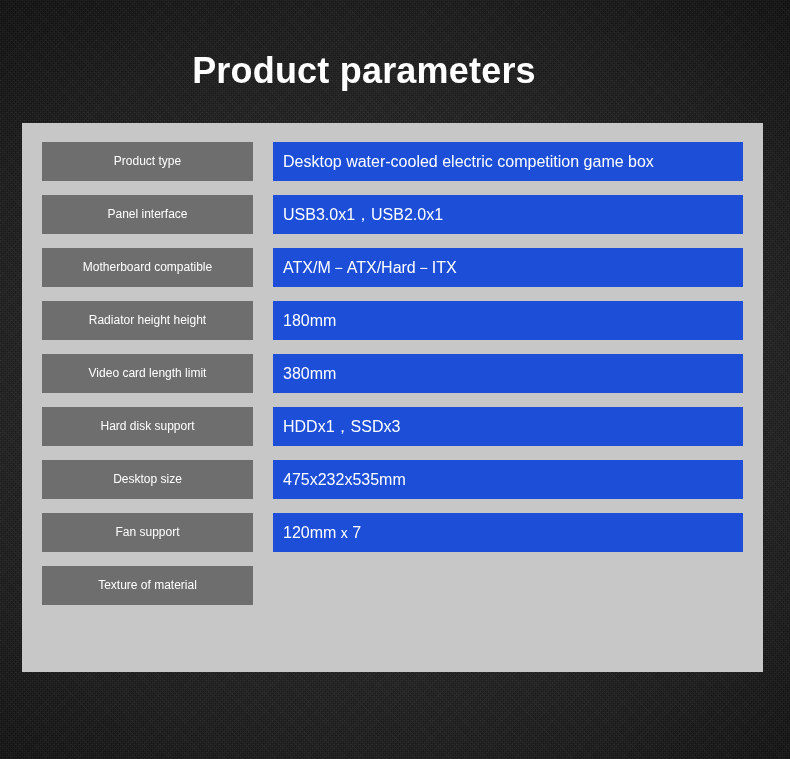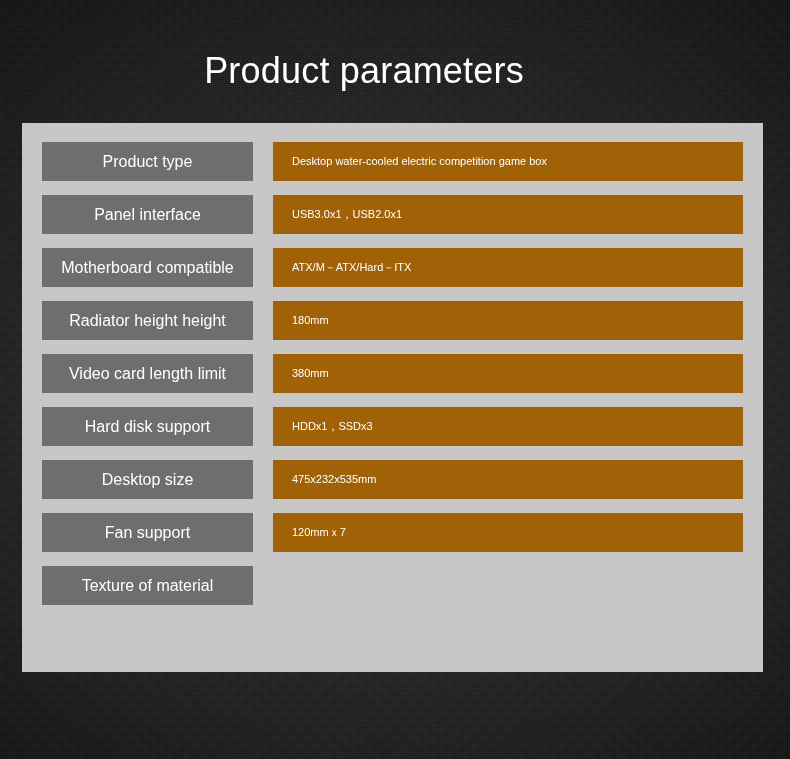--- a/index.html
+++ b/index.html
@@ -43,21 +43,21 @@
   }
 
   #page-title {
     position: absolute;
     top: 50px;
     left: 0;
     width: 728px;
     text-align: center;
     color: #ffffff;
     font-size: 36px;
-    font-weight: normal;
+    font-weight: bold;
     letter-spacing: 0.2px;
     z-index: 3;
   }
 
   #spec-panel {
     position: absolute;
     left: 22px;
     top: 123px;
     width: 741px;
     height: 549px;
@@ -78,40 +78,40 @@
     height: 39px;
     margin-bottom: 14px;
   }
   .spec-row:last-child { margin-bottom: 12px; }
 
   .spec-label {
     width: 211px;
     flex: 0 0 211px;
     background: #6e6e6e;
     color: #ffffff;
-    font-size: 16px;
+    font-size: 12px;
     display: flex;
     align-items: center;
     justify-content: center;
     text-align: center;
     line-height: 1.1;
     white-space: nowrap;
   }
 
   .spec-gap { flex: 0 0 20px; }
 
   .spec-value {
     flex: 1 1 auto;
-    background: #a16207;
+    background: #1d4ed8;
     color: #ffffff;
-    font-size: 11px;
+    font-size: 16px;
     display: flex;
     align-items: center;
     justify-content: flex-start;
-    padding-left: 19px;
+    padding-left: 10px;
     line-height: 1.1;
     white-space: nowrap;
     overflow: hidden;
   }
 </style>
 </head>
 <body>
 
 <div id="bg-vignette"></div>
 <div id="bg-noise"></div>

